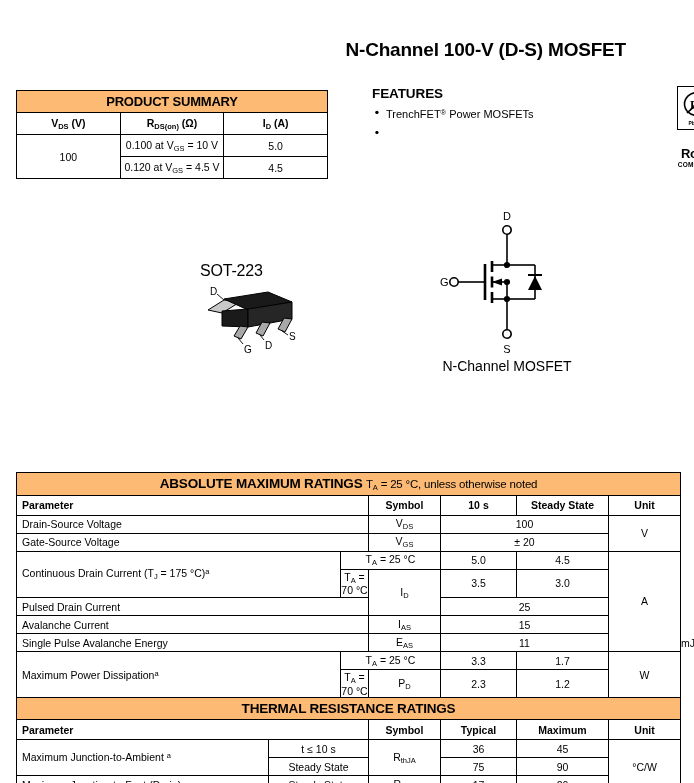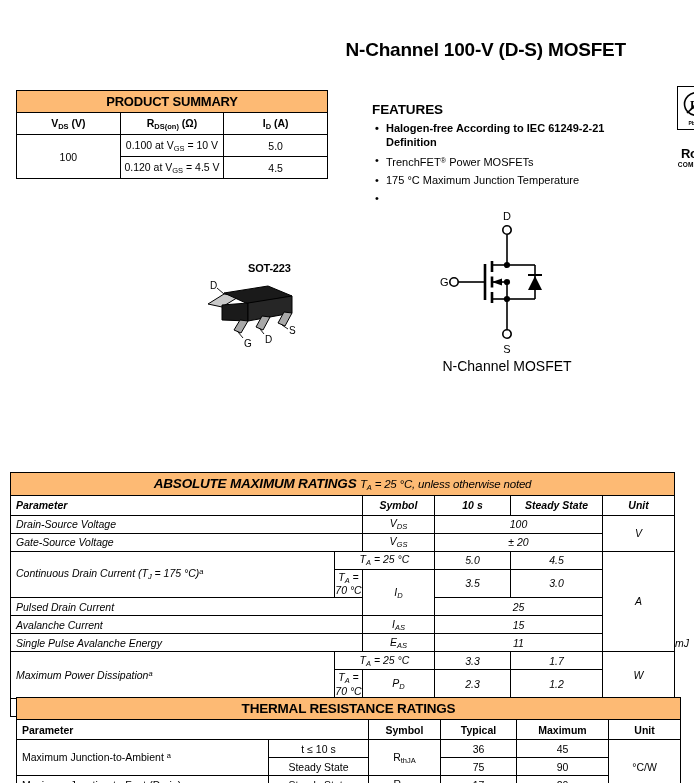--- a/index.html
+++ b/index.html
@@ -40,49 +40,49 @@
   sub{font-size:7.5px; vertical-align:-0.22em;}
   sup{font-size:7.5px; vertical-align:0.45em;}
 
   
   .prodsum{position:absolute; left:16px; top:90px; width:312px;}
   .prodsum .sec-head{font-size:13px;padding:3px 5px;}
   .prodsum .colhead{font-size:10.5px; height:17px;}
   .prodsum .cell{font-size:10.5px; height:19px;}
 
   
-  .features{position:absolute; left:372px; top:102px; width:258px;}
+  .features{position:absolute; left:372px; top:86px; width:258px;}
   .features h2{margin:0 0 5px 0; font-size:13.5px; font-weight:bold; letter-spacing:-0.1px;}
   .features ul{list-style:none; margin:0; padding:0;}
   .features li{
     position:relative; padding-left:14px; margin-bottom:4.5px;
     font-size:11px; line-height:13.5px;
   }
   .features li .bullet{position:absolute; left:3px; top:0;}
   .features li.bold{font-weight:bold;}
 
   
   .rohs{position:absolute; left:677px; top:86px; width:42px; text-align:center;}
   .rohs .box{width:40px;height:44px;border:1px solid #000;box-sizing:border-box;
     display:flex;flex-direction:column;align-items:center;justify-content:center;}
   .rohs .pbtxt{font-size:5px;font-weight:bold;margin-top:-1px;}
   .rohs .rohstxt{font-size:13px;font-weight:bold;margin-top:16px;letter-spacing:-0.3px;}
   .rohs .comp{font-size:6.5px;font-weight:bold;letter-spacing:0.2px;}
 
   
   .pkg{position:absolute; left:200px; top:262px; width:110px;}
-  .pkg-label{font-size:11px;font-weight:bold;letter-spacing:-0.2px;margin-left:48px;}
+  .pkg-label{font-size:16px;font-weight:normal;letter-spacing:-0.2px;}
   .schem{position:absolute; left:432px; top:212px; width:150px;}
   .schem-caption{
     position:absolute; left:432px; top:358px; width:150px;
     text-align:center; font-size:14px;
   }
 
   
-  .absmax{position:absolute; left:10px; top:472px; width:664px;font-style:italic;}
+  .absmax{position:absolute; left:16px; top:472px; width:664px;}
   .thermal{position:absolute; left:16px; top:697px; width:664px;}
 </style>
 </head>
 <body>
 
 <div class="page">
 
   <div class="doc-title">N-Channel 100-V (D-S) MOSFET</div>
 
   <table class="prodsum">
@@ -115,29 +115,27 @@
       <td class="cell">4.5</td>
     </tr>
   </tbody>
     </table>
 
   <div class="features">
     <h2>FEATURES</h2>
     <ul>
       <li class="bold">
         <span class="bullet">•</span>
-        <span>Halogen-free According to IEC 61249-2-21 Definition</span>
       </li>
       <li>
         <span class="bullet">•</span>
         <span>TrenchFET<sup>®</sup> Power MOSFETs</span>
       </li>
       <li>
         <span class="bullet">•</span>
-        <span>175 °C Maximum Junction Temperature</span>
       </li>
       <li>
         <span class="bullet">•</span>
       </li>
     </ul>
   </div>
 
   <div class="rohs">
     <div class="box">
       <svg width="32" height="30" viewBox="0 0 32 30">

